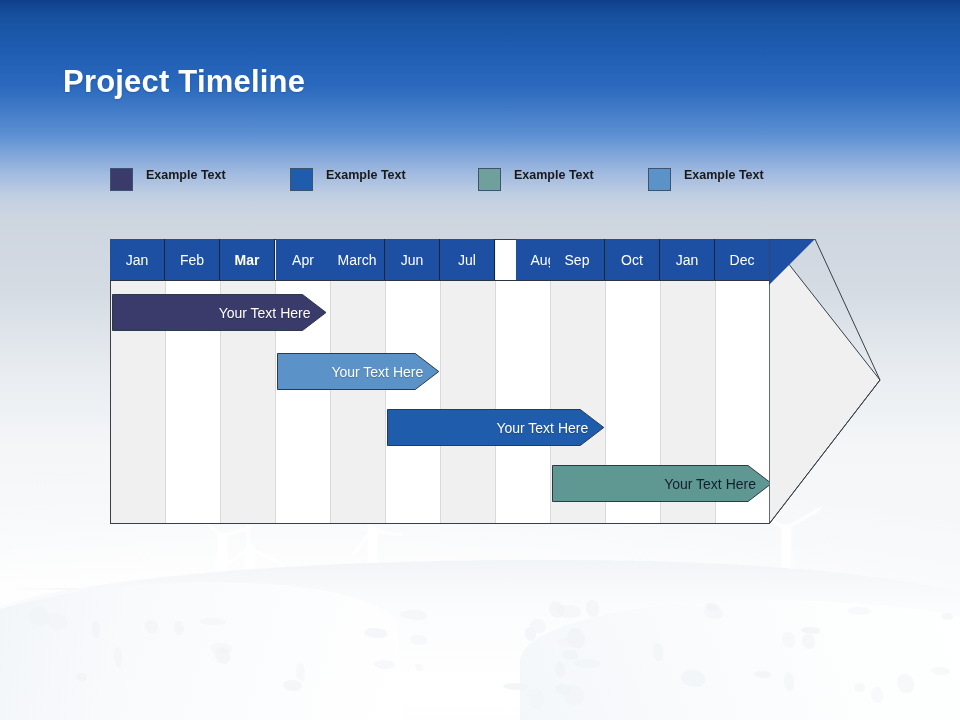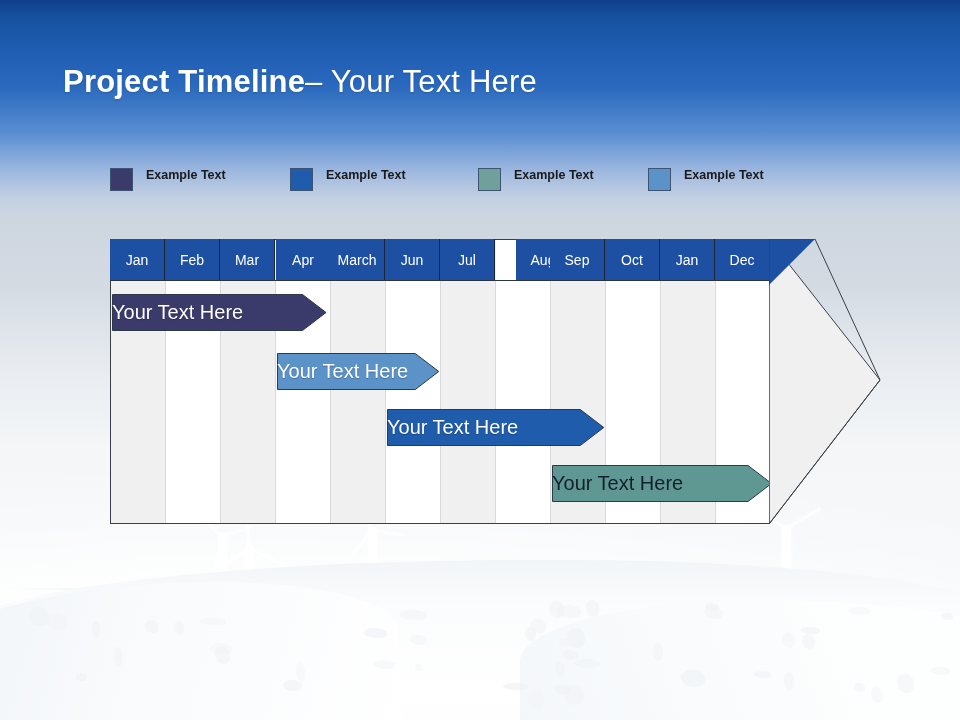--- a/index.html
+++ b/index.html
@@ -63,22 +63,22 @@
     color:#ffffff;font-size:14px;}
   .hdr-underline{position:absolute;left:0;top:41px;width:660px;height:1px;background:#2a3342;}
 
   
   .arrowhead{position:absolute;left:769px;top:239px;width:113px;height:285px;}
   .arrowhead svg{display:block;}
 
   
   .bar{position:absolute;height:37px;display:flex;align-items:center;}
   .bar svg{position:absolute;left:0;top:0;}
-  .bar-label{position:relative;z-index:2;width:100%;text-align:left;padding-right:16px;
-    box-sizing:border-box;font-size:20px;white-space:nowrap;}
+  .bar-label{position:relative;z-index:2;width:100%;text-align:right;padding-right:16px;
+    box-sizing:border-box;font-size:14px;white-space:nowrap;}
   .bar-label.light{color:#ffffff;text-shadow:0 1px 1px rgba(0,0,0,.25);}
   .bar-label.dark{color:#13202b;}
 </style>
 </head>
 <body>
 
 <div id="slide">
 
   <div class="bg-photo">
     <div class="bg-haze"></div>
@@ -151,21 +151,20 @@
         <div class="speck" style="left: 145px; top: 620px; width: 13px; height: 13px; opacity: 0.66;"></div>
         <div class="speck" style="left: 931px; top: 667px; width: 19px; height: 8px; opacity: 0.56;"></div>
         <div class="speck" style="left: 754px; top: 671px; width: 17px; height: 7px; opacity: 0.74;"></div>
       </div>
   </div>
 
   <div class="banner"></div>
 
   <div class="title">
     <span class="strong">Project Timeline</span>
-    <span class="light"> – Your Text Here</span>
   </div>
 
   <div class="legend" id="legend">
       <div class="legend-item" style="left: 0px;">
         <span class="swatch" style="background: rgb(58, 58, 107);"></span>
         <span class="legend-label">Example Text</span>
       </div>
       <div class="legend-item" style="left: 180px;">
         <span class="swatch" style="background: rgb(31, 92, 171);"></span>
         <span class="legend-label">Example Text</span>
@@ -215,21 +214,21 @@
         <div class="col shade" style="left: 550px; width: 55px;">
           <div class="cdiv"></div>
         </div>
         <div class="col" style="left: 605px; width: 55px;">
           <div class="cdiv"></div>
         </div>
       </div>
     <div id="headers">
         <div class="hdr-cell" style="left: 0px; width: 55px;">Jan</div>
         <div class="hdr-cell" style="left: 55px; width: 55px;">Feb</div>
-        <div class="hdr-cell" style="left: 110px; width: 55px;">Mar</div>
+        <div class="hdr-cell" style="left: 110px; width: 55px; font-weight: bold;">Mar</div>
         <div class="hdr-cell" style="left: 166px; width: 55px;">Apr</div>
         <div class="hdr-cell" style="left: 220px; width: 55px;">March</div>
         <div class="hdr-cell" style="left: 275px; width: 55px;">Jun</div>
         <div class="hdr-cell" style="left: 330px; width: 55px;">Jul</div>
         <div class="hdr-cell" style="left: 406px; width: 55px;">Aug</div>
         <div class="hdr-cell" style="left: 440px; width: 55px;">Sep</div>
         <div class="hdr-cell" style="left: 495px; width: 55px;">Oct</div>
         <div class="hdr-cell" style="left: 550px; width: 55px;">Jan</div>
         <div class="hdr-cell" style="left: 605px; width: 55px;">Dec</div>
       </div>

